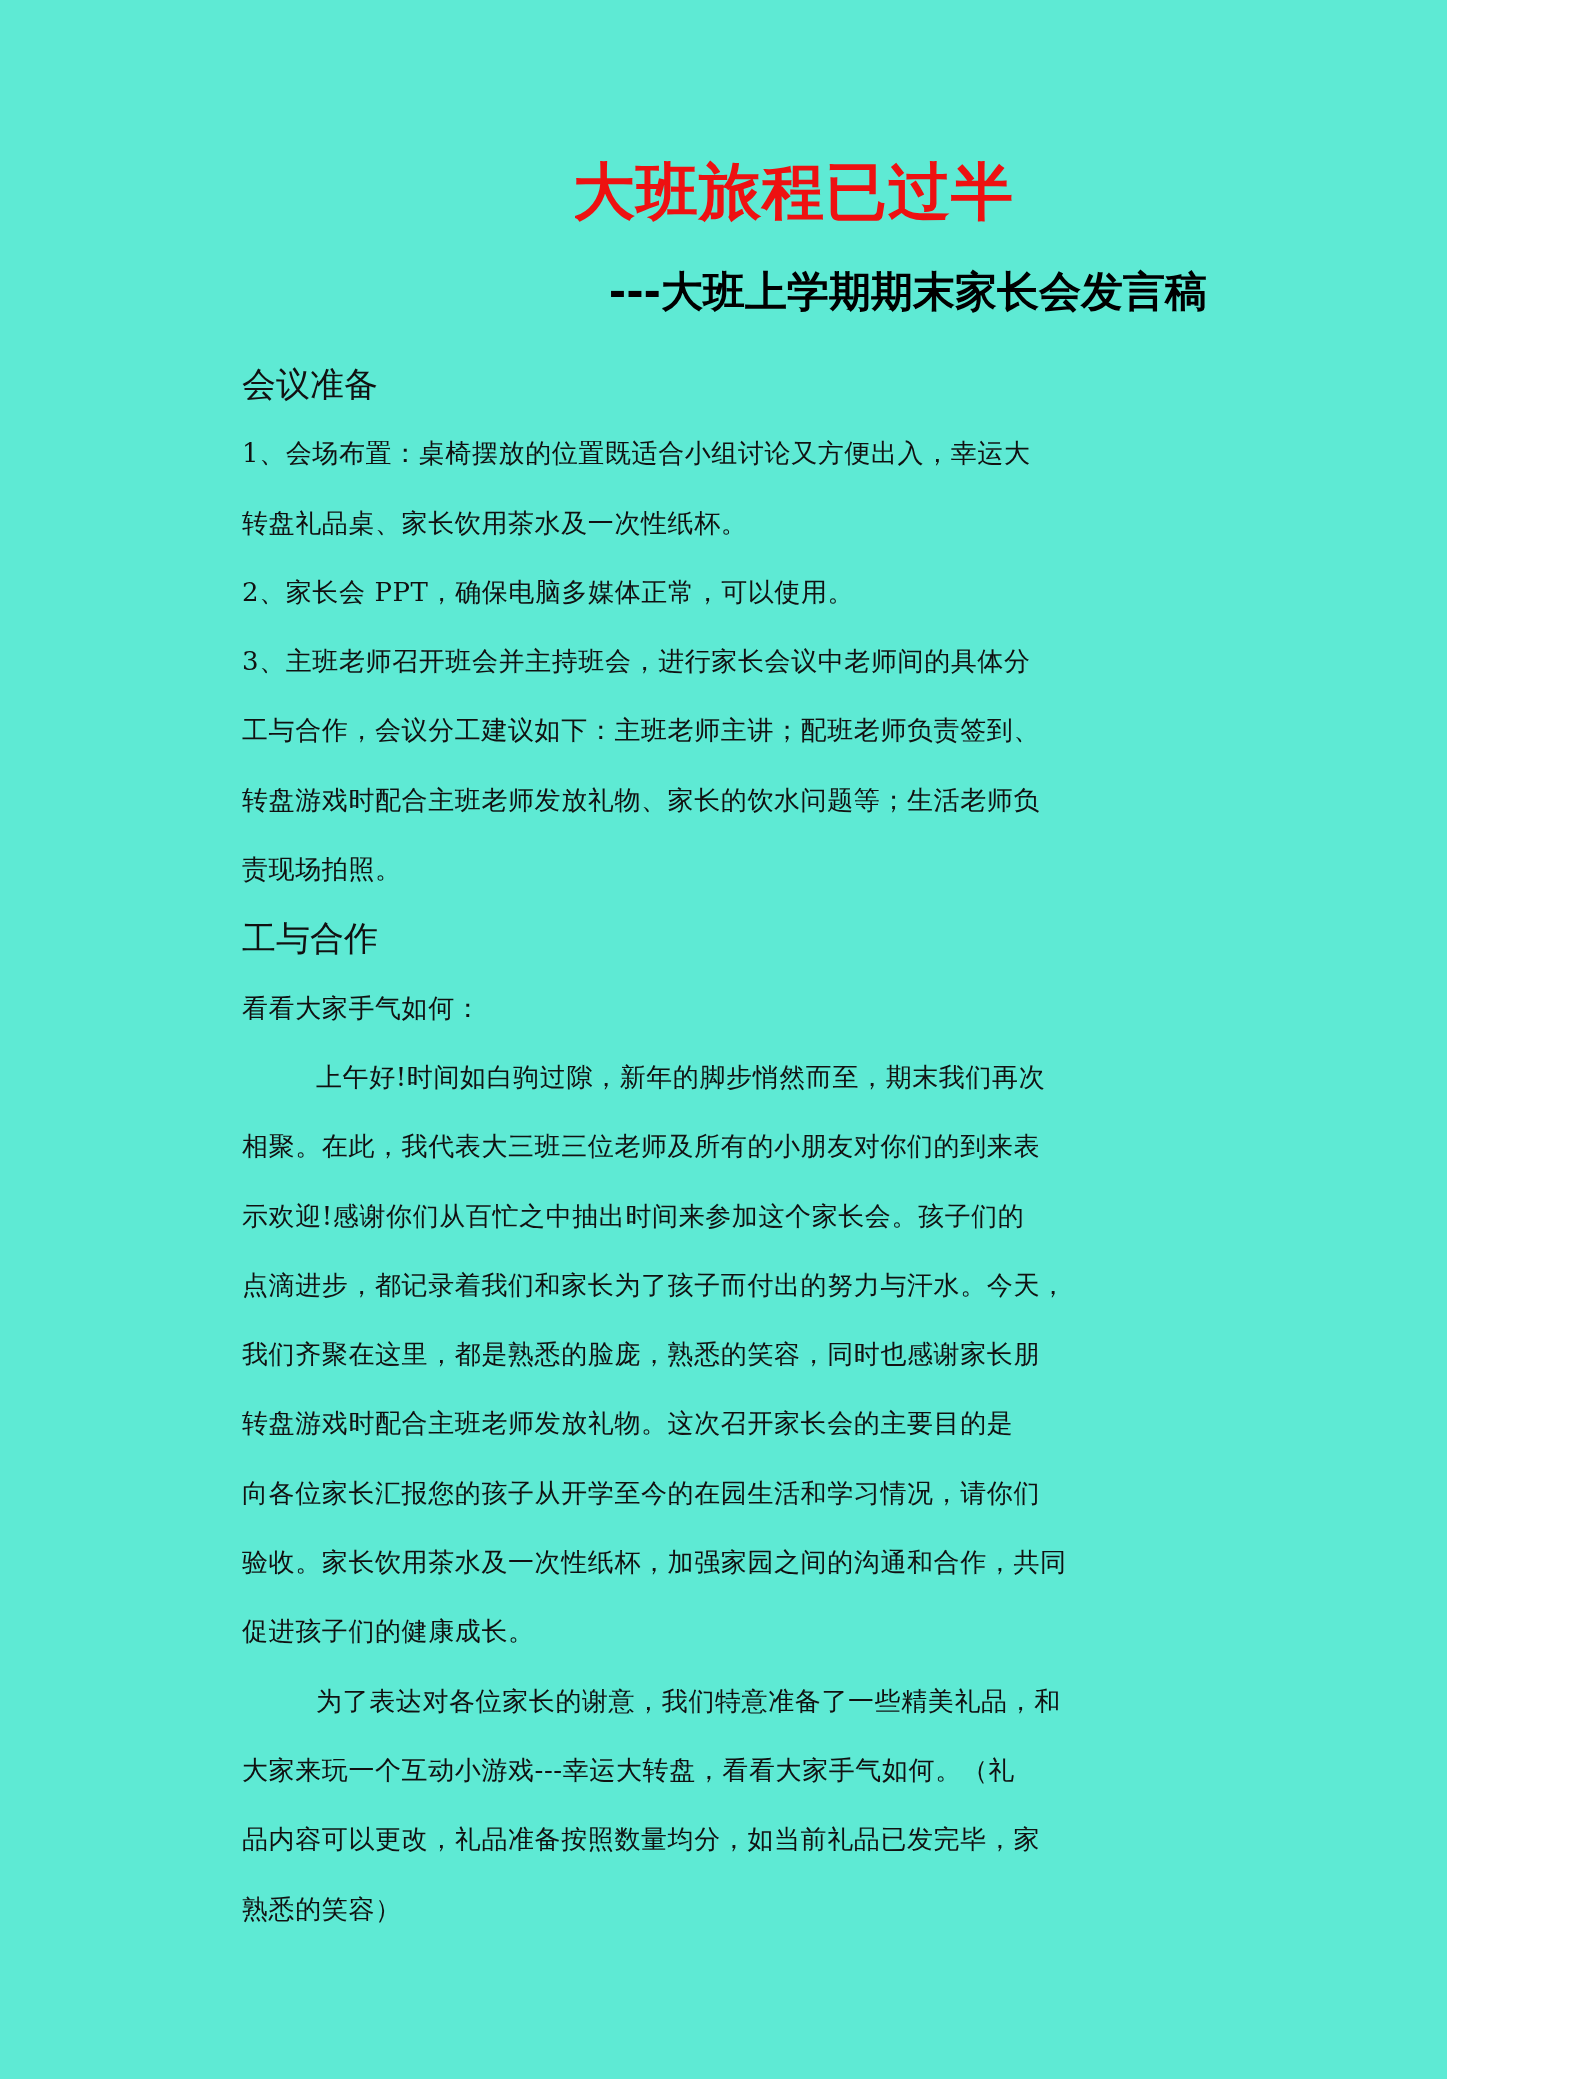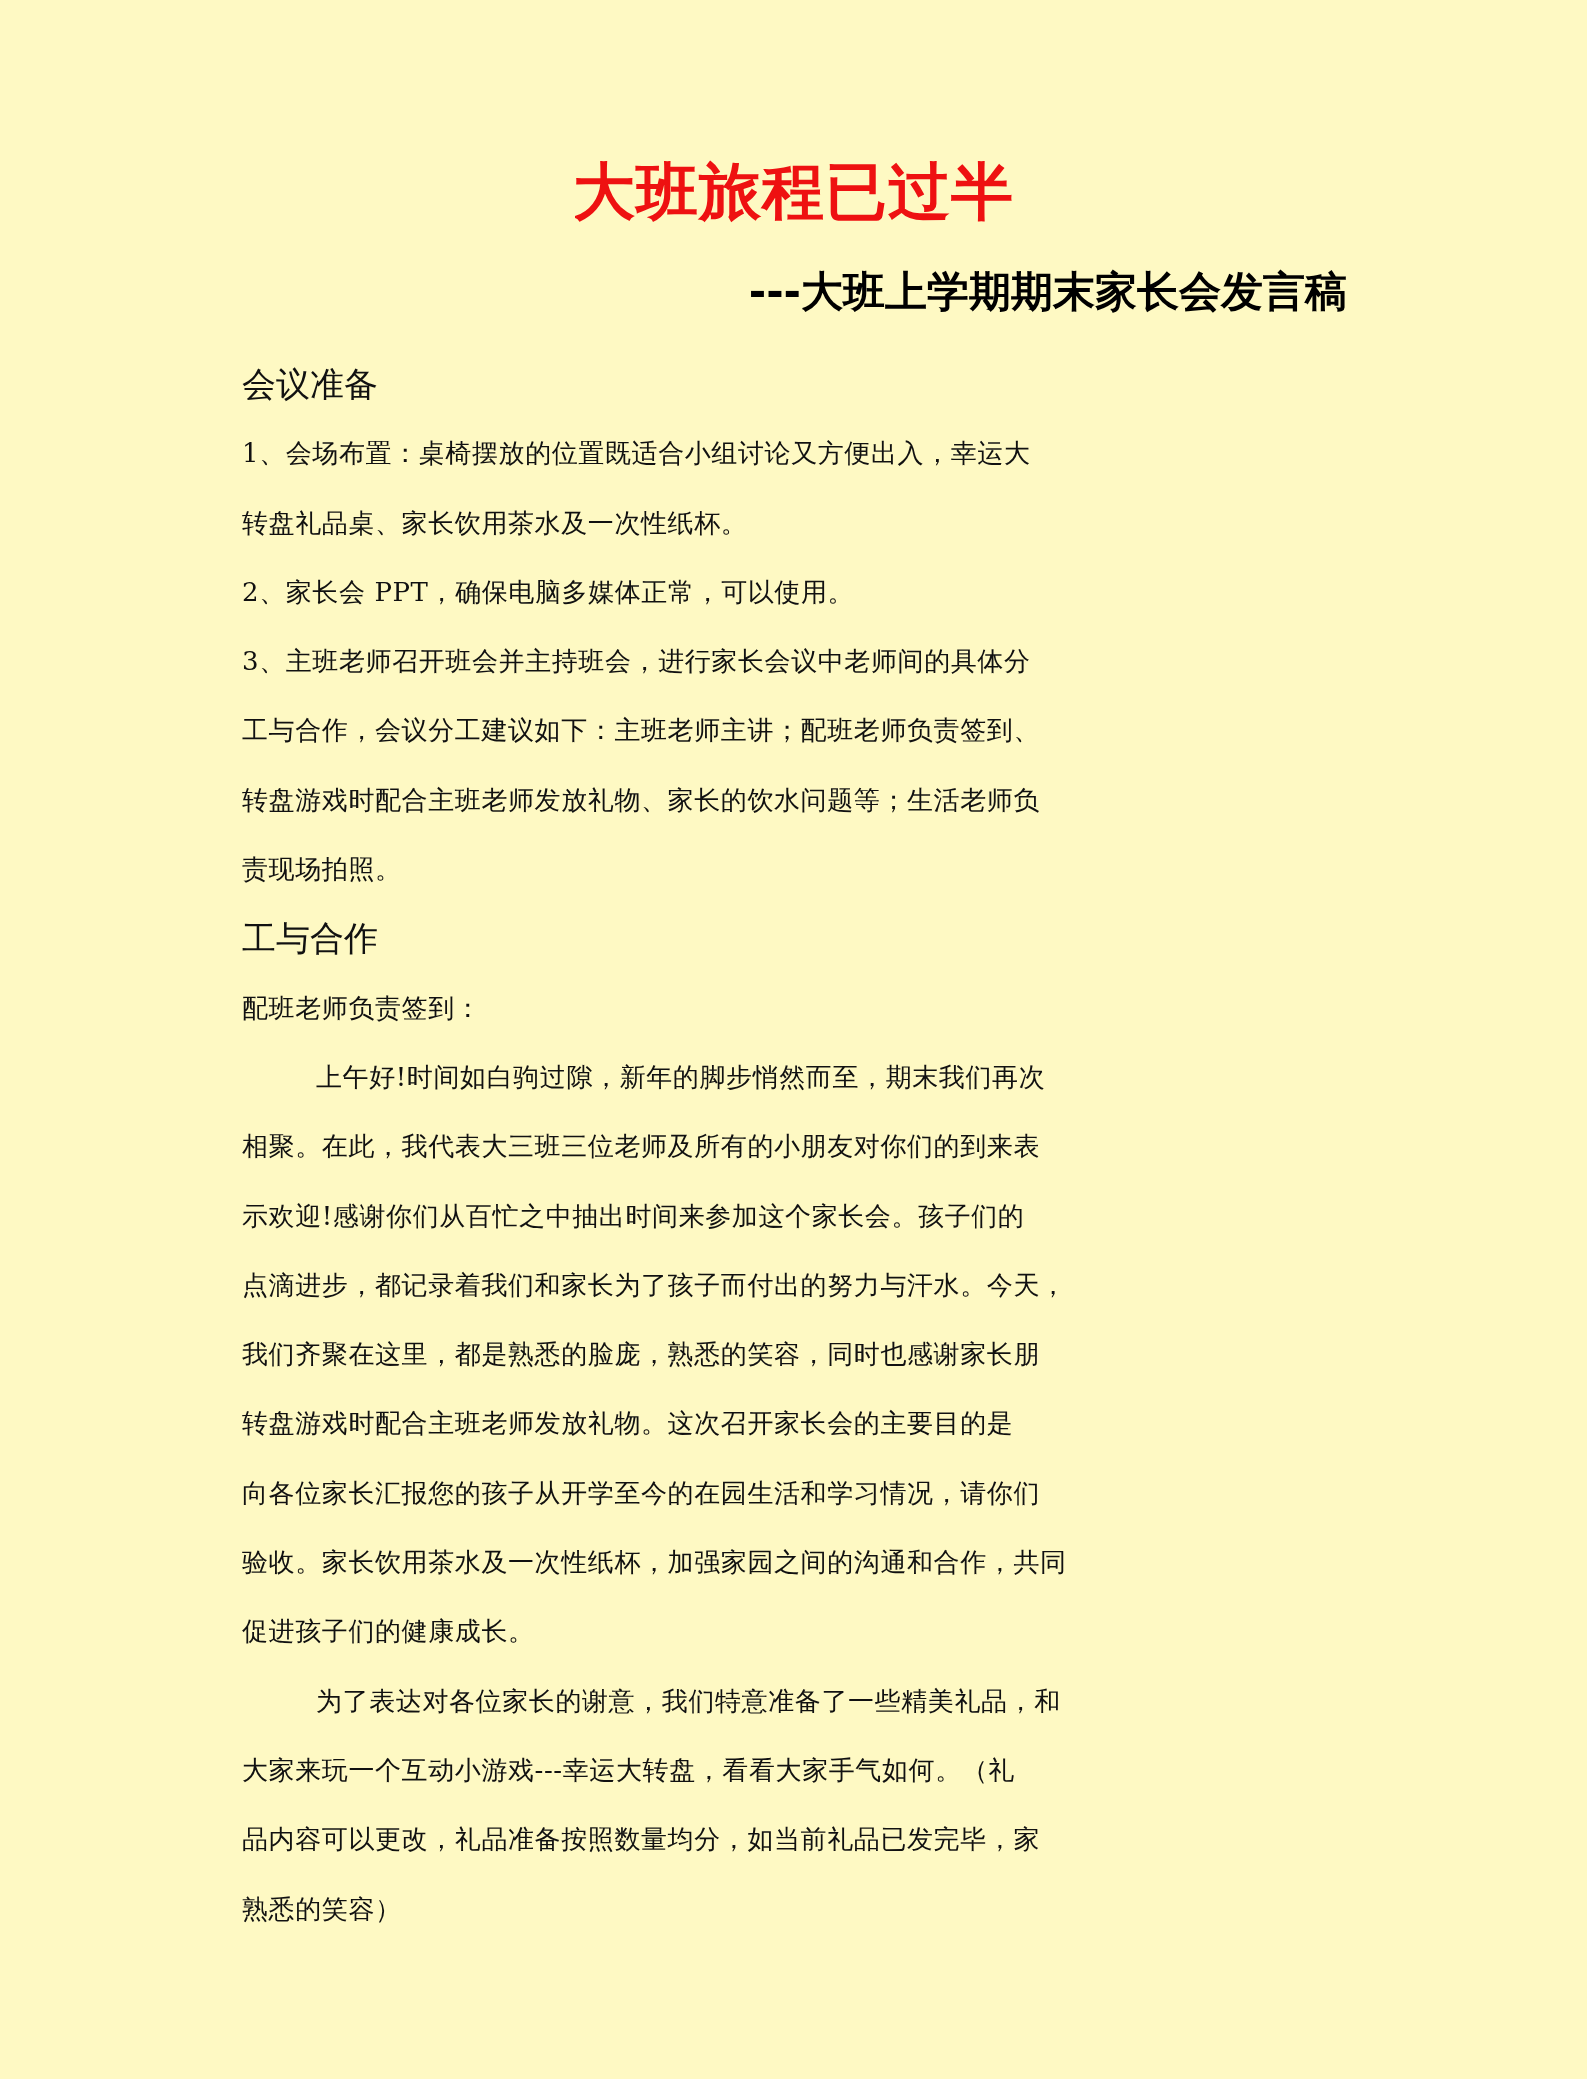--- a/index.html
+++ b/index.html
@@ -12,23 +12,23 @@
       height: 2079px;
       position: relative;
       overflow: hidden;
       font-family: "DejaVu Serif", "Liberation Serif", serif;
       color: #111111;
     }
     .page {
       position: absolute;
       left: 0;
       top: 0;
-      width: 1587px;
+      width: 1447px;
       height: 2079px;
-      background: #fef9c3;
+      background: #5eead4;
     }
     .title {
       position: absolute;
       left: 0;
       width: 1587px;
       top: 152px;
       text-align: center;
       font-family: "DejaVu Sans", "Liberation Sans", sans-serif;
       font-weight: bold;
       font-size: 62px;
@@ -84,21 +84,21 @@
     <div class="heading">会议准备</div>
     <div class="line">1、会场布置：桌椅摆放的位置既适合小组讨论又方便出入，幸运大</div>
     <div class="line">转盘礼品桌、家长饮用茶水及一次性纸杯。</div>
     <div class="line">2、家长会 PPT，确保电脑多媒体正常，可以使用。</div>
     <div class="line">3、主班老师召开班会并主持班会，进行家长会议中老师间的具体分</div>
     <div class="line">工与合作，会议分工建议如下：主班老师主讲；配班老师负责签到、</div>
     <div class="line">转盘游戏时配合主班老师发放礼物、家长的饮水问题等；生活老师负</div>
     <div class="line">责现场拍照。</div>
 
     <div class="heading">工与合作</div>
-    <div class="line">配班老师负责签到：</div>
+    <div class="line">看看大家手气如何：</div>
 
     <div class="line indent">上午好!时间如白驹过隙，新年的脚步悄然而至，期末我们再次</div>
     <div class="line">相聚。在此，我代表大三班三位老师及所有的小朋友对你们的到来表</div>
     <div class="line">示欢迎!感谢你们从百忙之中抽出时间来参加这个家长会。孩子们的</div>
     <div class="line">点滴进步，都记录着我们和家长为了孩子而付出的努力与汗水。今天，</div>
     <div class="line">我们齐聚在这里，都是熟悉的脸庞，熟悉的笑容，同时也感谢家长朋</div>
     <div class="line">转盘游戏时配合主班老师发放礼物。这次召开家长会的主要目的是</div>
     <div class="line">向各位家长汇报您的孩子从开学至今的在园生活和学习情况，请你们</div>
     <div class="line">验收。家长饮用茶水及一次性纸杯，加强家园之间的沟通和合作，共同</div>
     <div class="line">促进孩子们的健康成长。</div>

